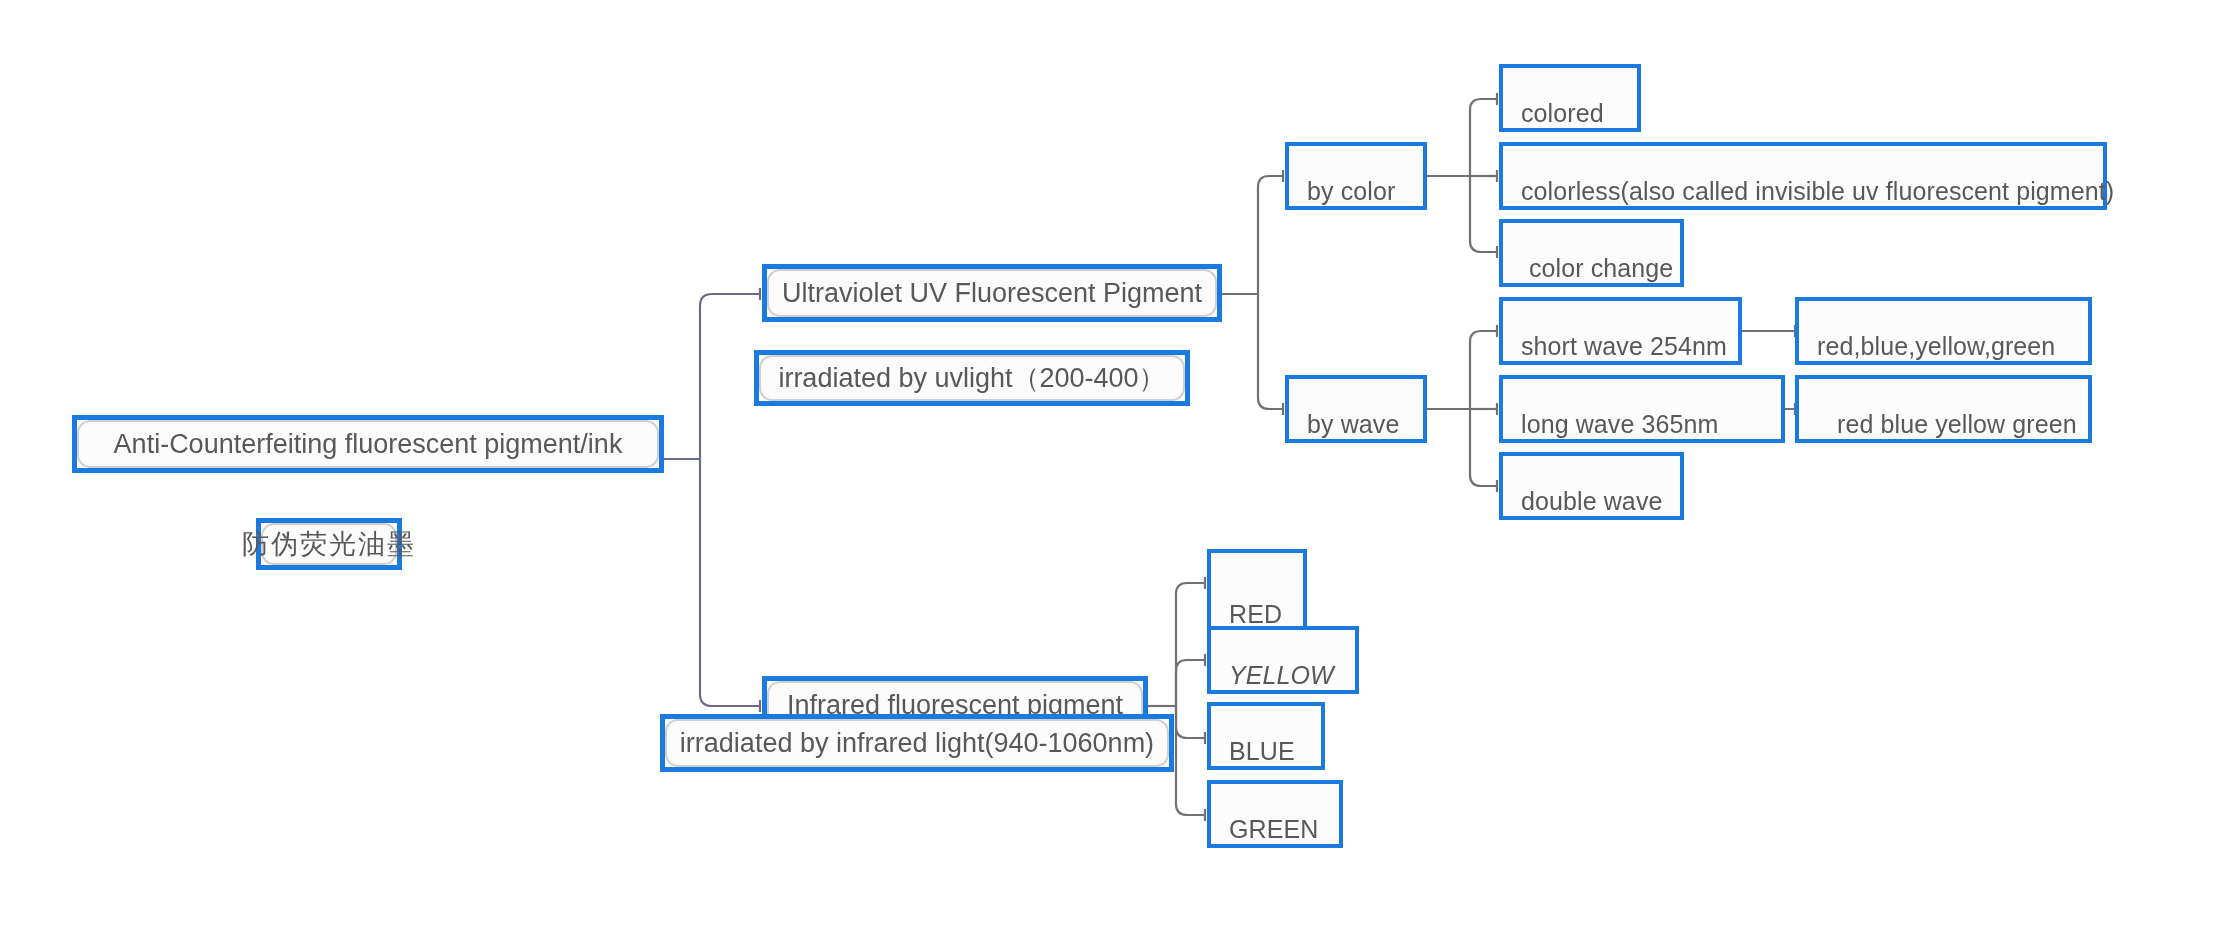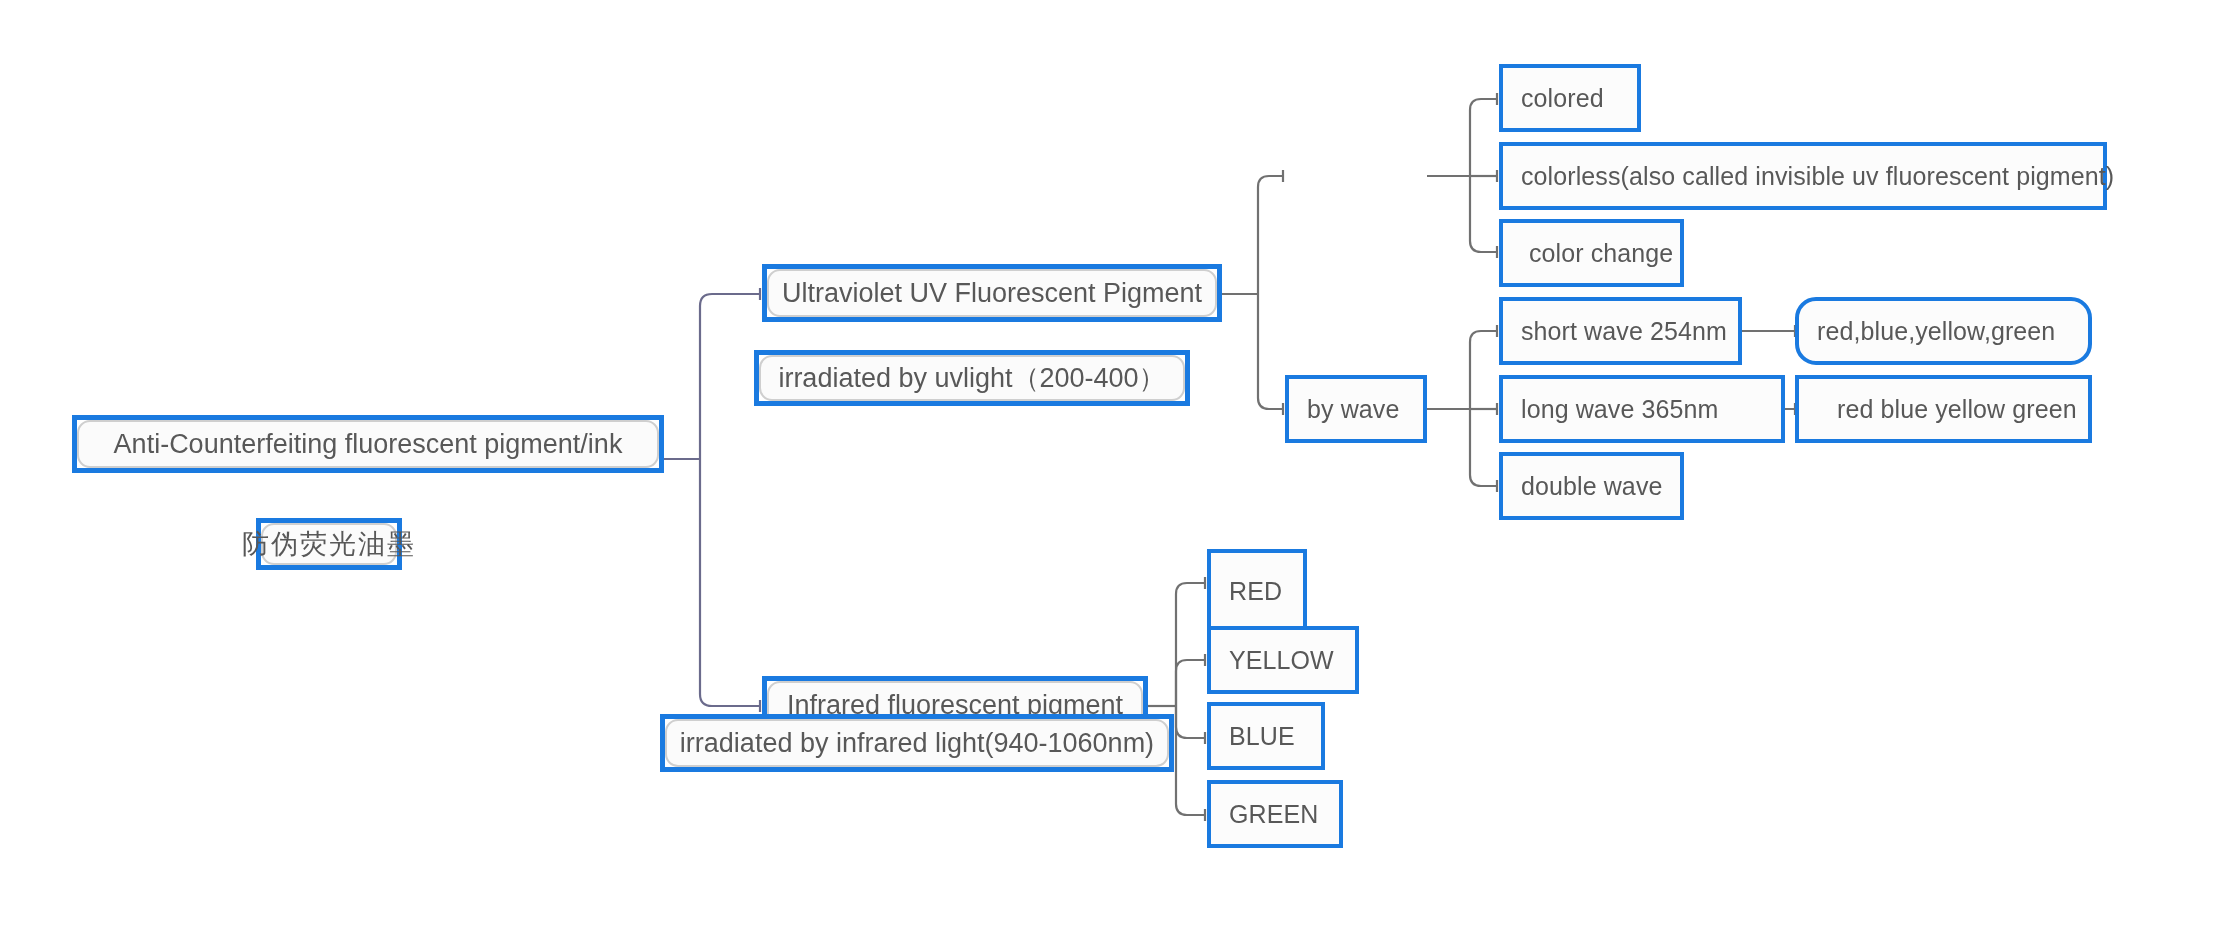--- a/index.html
+++ b/index.html
@@ -24,21 +24,21 @@
     width: 2240px;
     height: 926px;
     pointer-events: none;
   }
   
   .node {
     position: absolute;
     box-sizing: border-box;
     background: #fdfdfd;
     display: flex;
-    align-items: center;
+    align-items: flex-end;
     white-space: nowrap;
   }
   
   .node.plain {
     border: 4px solid #1a7ae0;
     background: #fcfcfc;
   }
   .node.plain .txt {
     font-size: 25px;
     color: #585858;
@@ -154,20 +154,23 @@
       <span class="txt">Ultraviolet UV Fluorescent Pigment</span>
     </div>
   </div>
 
   <div class="node main" style="left:754px; top:350px; width:436px; height:56px;">
     <div class="inner">
       <span class="txt">irradiated by uvlight（200-400）</span>
     </div>
   </div>
 
+  <div class="node plain" style="left:1285px; top:142px; width:142px; height:68px;">
+    <span class="txt">by color</span>
+  </div>
 
   <div class="node plain" style="left:1499px; top:64px; width:142px; height:68px;">
     <span class="txt">colored</span>
   </div>
 
   <div class="node plain" style="left:1499px; top:142px; width:608px; height:68px;">
     <span class="txt">colorless(also called invisible uv fluorescent pigment)</span>
   </div>
 
   <div class="node plain" style="left:1499px; top:219px; width:185px; height:68px;padding-left:8px;">
@@ -175,21 +178,21 @@
   </div>
 
   <div class="node plain" style="left:1285px; top:375px; width:142px; height:68px;">
     <span class="txt">by wave</span>
   </div>
 
   <div class="node plain" style="left:1499px; top:297px; width:243px; height:68px;">
     <span class="txt">short wave 254nm</span>
   </div>
 
-  <div class="node plain" style="left:1795px; top:297px; width:297px; height:68px;border-radius:21px;">
+  <div class="node plain" style="left:1795px; top:297px; width:297px; height:68px;">
     <span class="txt">red,blue,yellow,green</span>
   </div>
 
   <div class="node plain" style="left:1499px; top:375px; width:286px; height:68px;">
     <span class="txt">long wave 365nm</span>
   </div>
 
   <div class="node plain" style="left:1795px; top:375px; width:297px; height:68px;padding-left:20px;">
     <span class="txt">red blue yellow green</span>
   </div>
@@ -207,21 +210,21 @@
   <div class="node main" style="left:660px; top:714px; width:514px; height:58px;">
     <div class="inner">
       <span class="txt">irradiated by infrared light(940-1060nm)</span>
     </div>
   </div>
 
   <div class="node plain" style="left:1207px; top:549px; width:100px; height:84px;">
     <span class="txt">RED</span>
   </div>
 
-  <div class="node plain" style="left:1207px; top:626px; width:152px; height:68px;">
+  <div class="node plain" style="left:1207px; top:626px; width:152px; height:68px;font-style:italic;">
     <span class="txt">YELLOW</span>
   </div>
 
   <div class="node plain" style="left:1207px; top:702px; width:118px; height:68px;">
     <span class="txt">BLUE</span>
   </div>
 
   <div class="node plain" style="left:1207px; top:780px; width:136px; height:68px;">
     <span class="txt">GREEN</span>
   </div>

